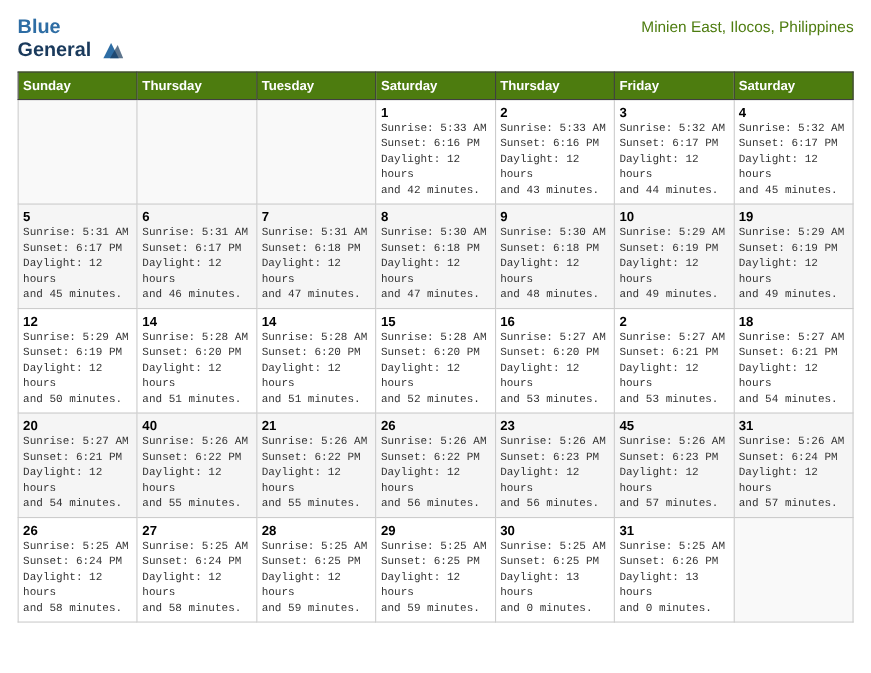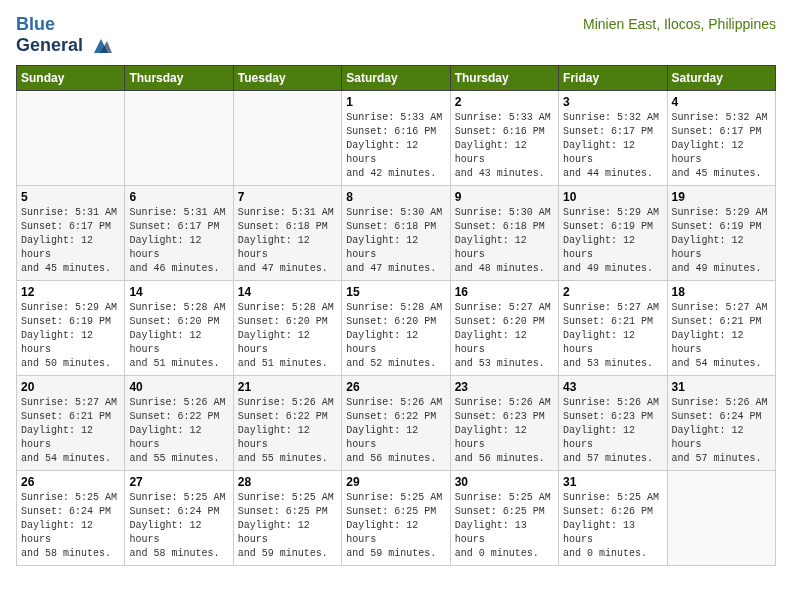--- a/index.html
+++ b/index.html
@@ -205,21 +205,21 @@
         </td>
         <td>
           <div class="day-num">26</div>
           <div class="day-info">Sunrise: 5:26 AM<br>Sunset: 6:22 PM<br>Daylight: 12 hours<br>and 56 minutes.</div>
         </td>
         <td>
           <div class="day-num">23</div>
           <div class="day-info">Sunrise: 5:26 AM<br>Sunset: 6:23 PM<br>Daylight: 12 hours<br>and 56 minutes.</div>
         </td>
         <td>
-          <div class="day-num">43</div>
+          <div class="day-num">45</div>
           <div class="day-info">Sunrise: 5:26 AM<br>Sunset: 6:23 PM<br>Daylight: 12 hours<br>and 57 minutes.</div>
         </td>
         <td>
           <div class="day-num">31</div>
           <div class="day-info">Sunrise: 5:26 AM<br>Sunset: 6:24 PM<br>Daylight: 12 hours<br>and 57 minutes.</div>
         </td>
       </tr>
       <tr>
         <td>
           <div class="day-num">26</div>

